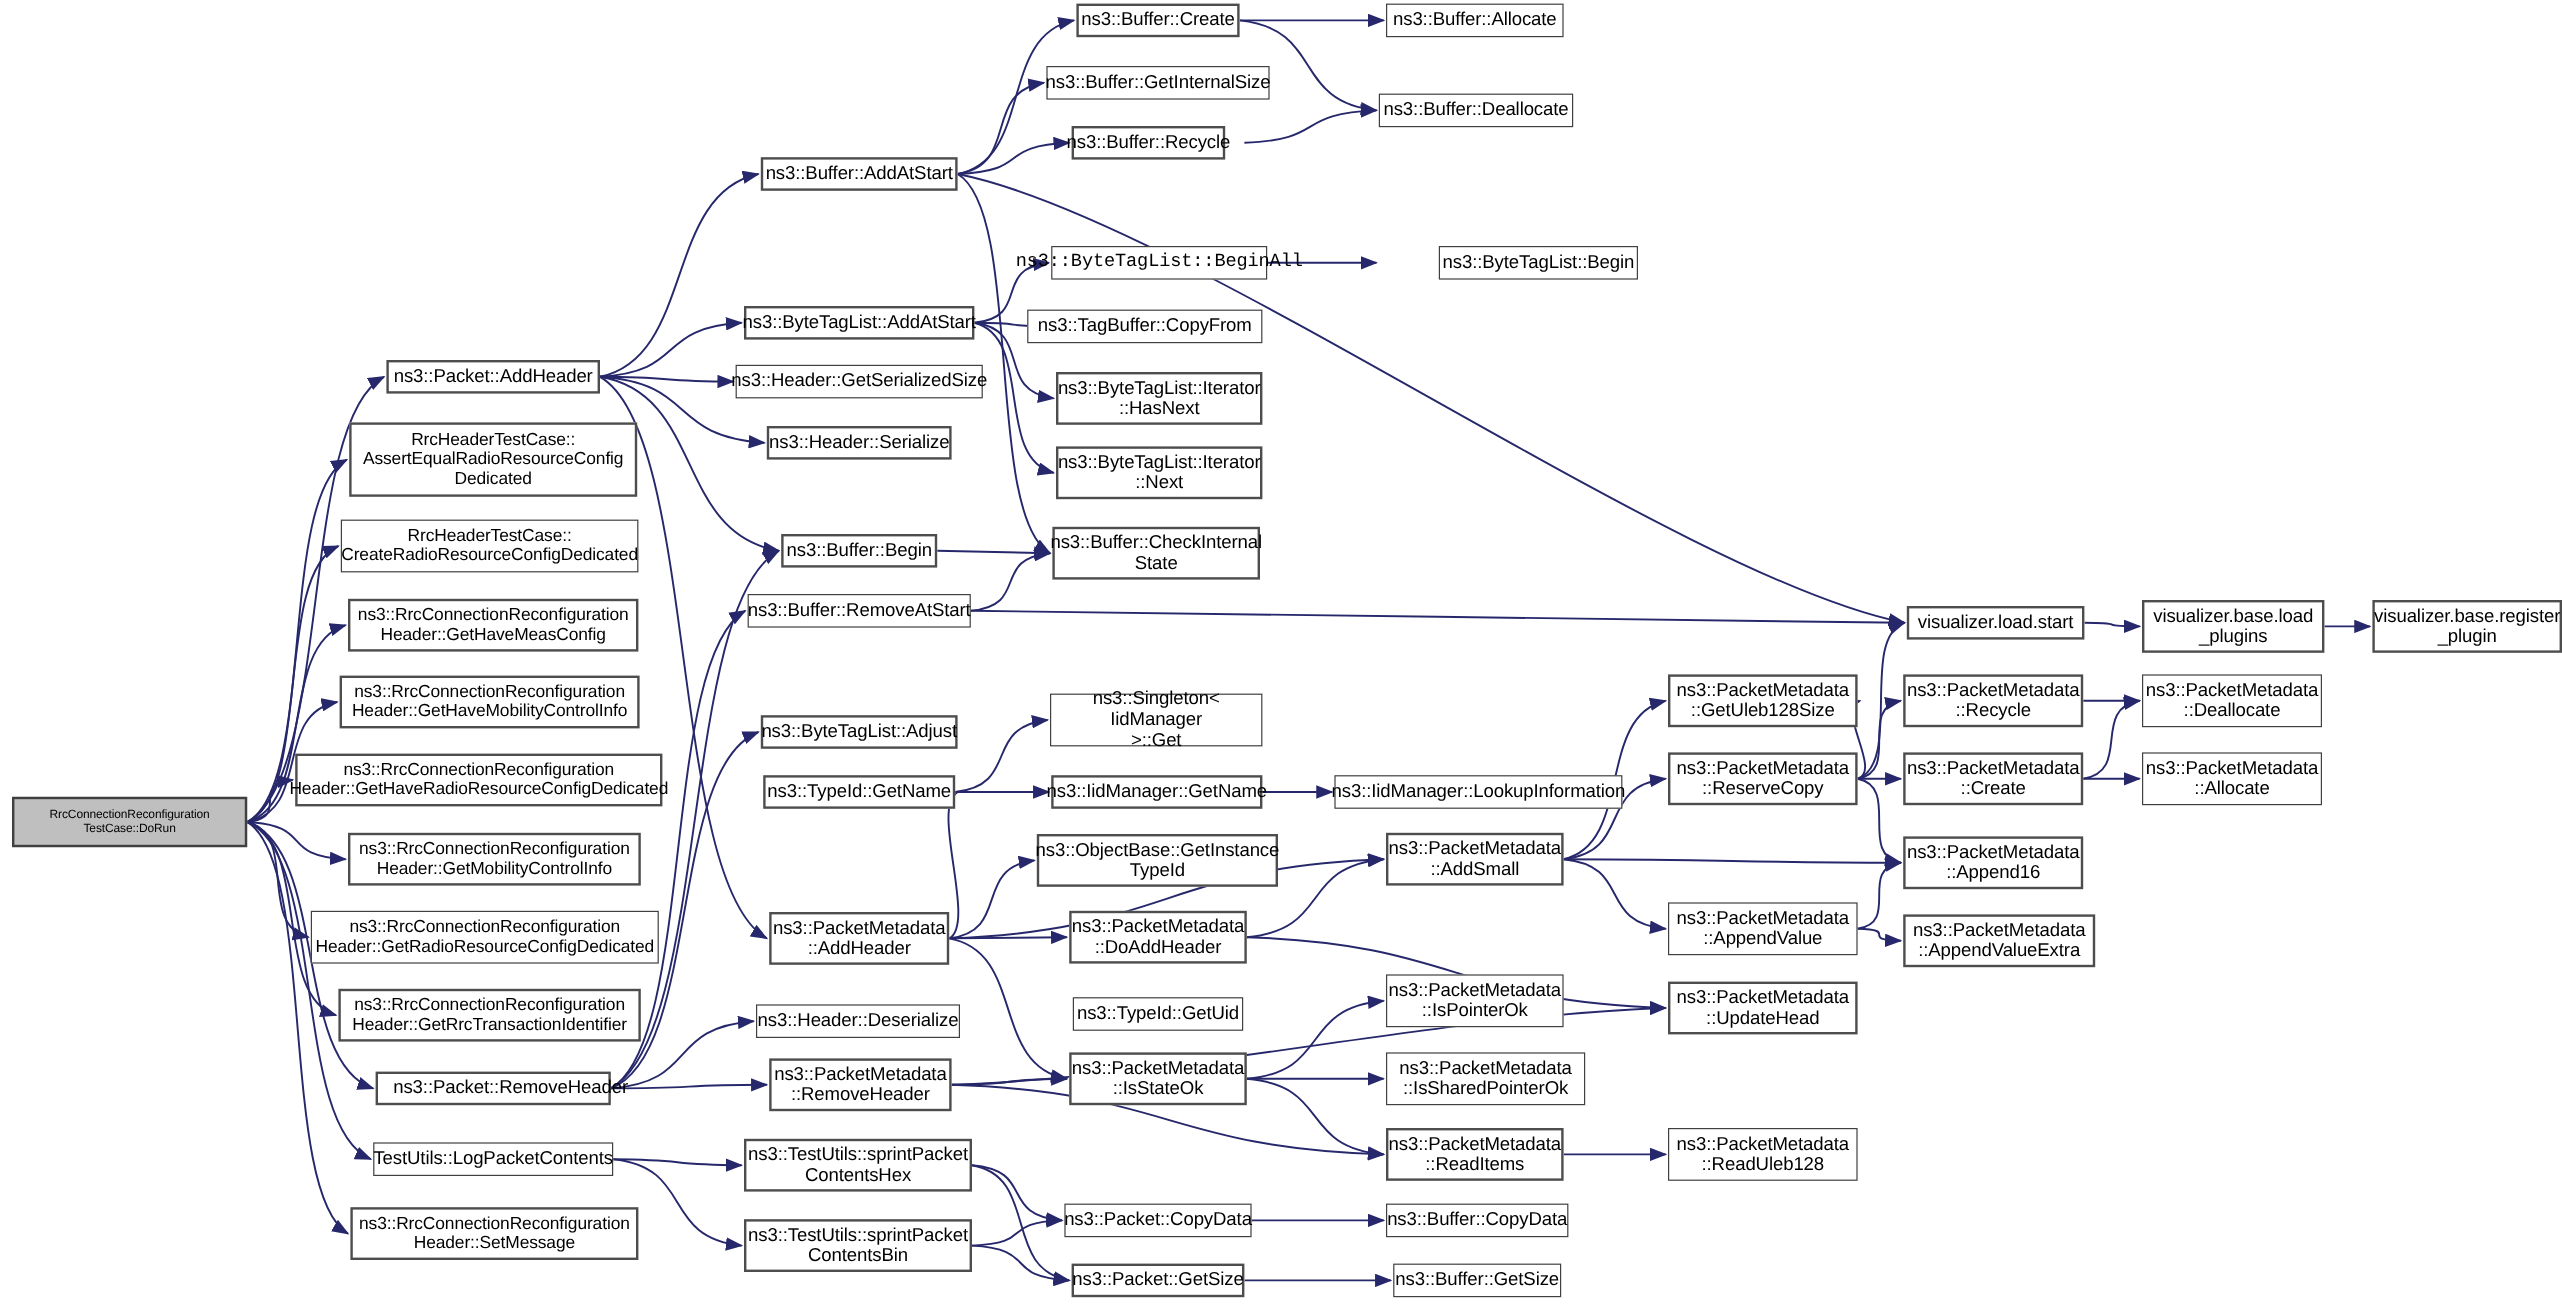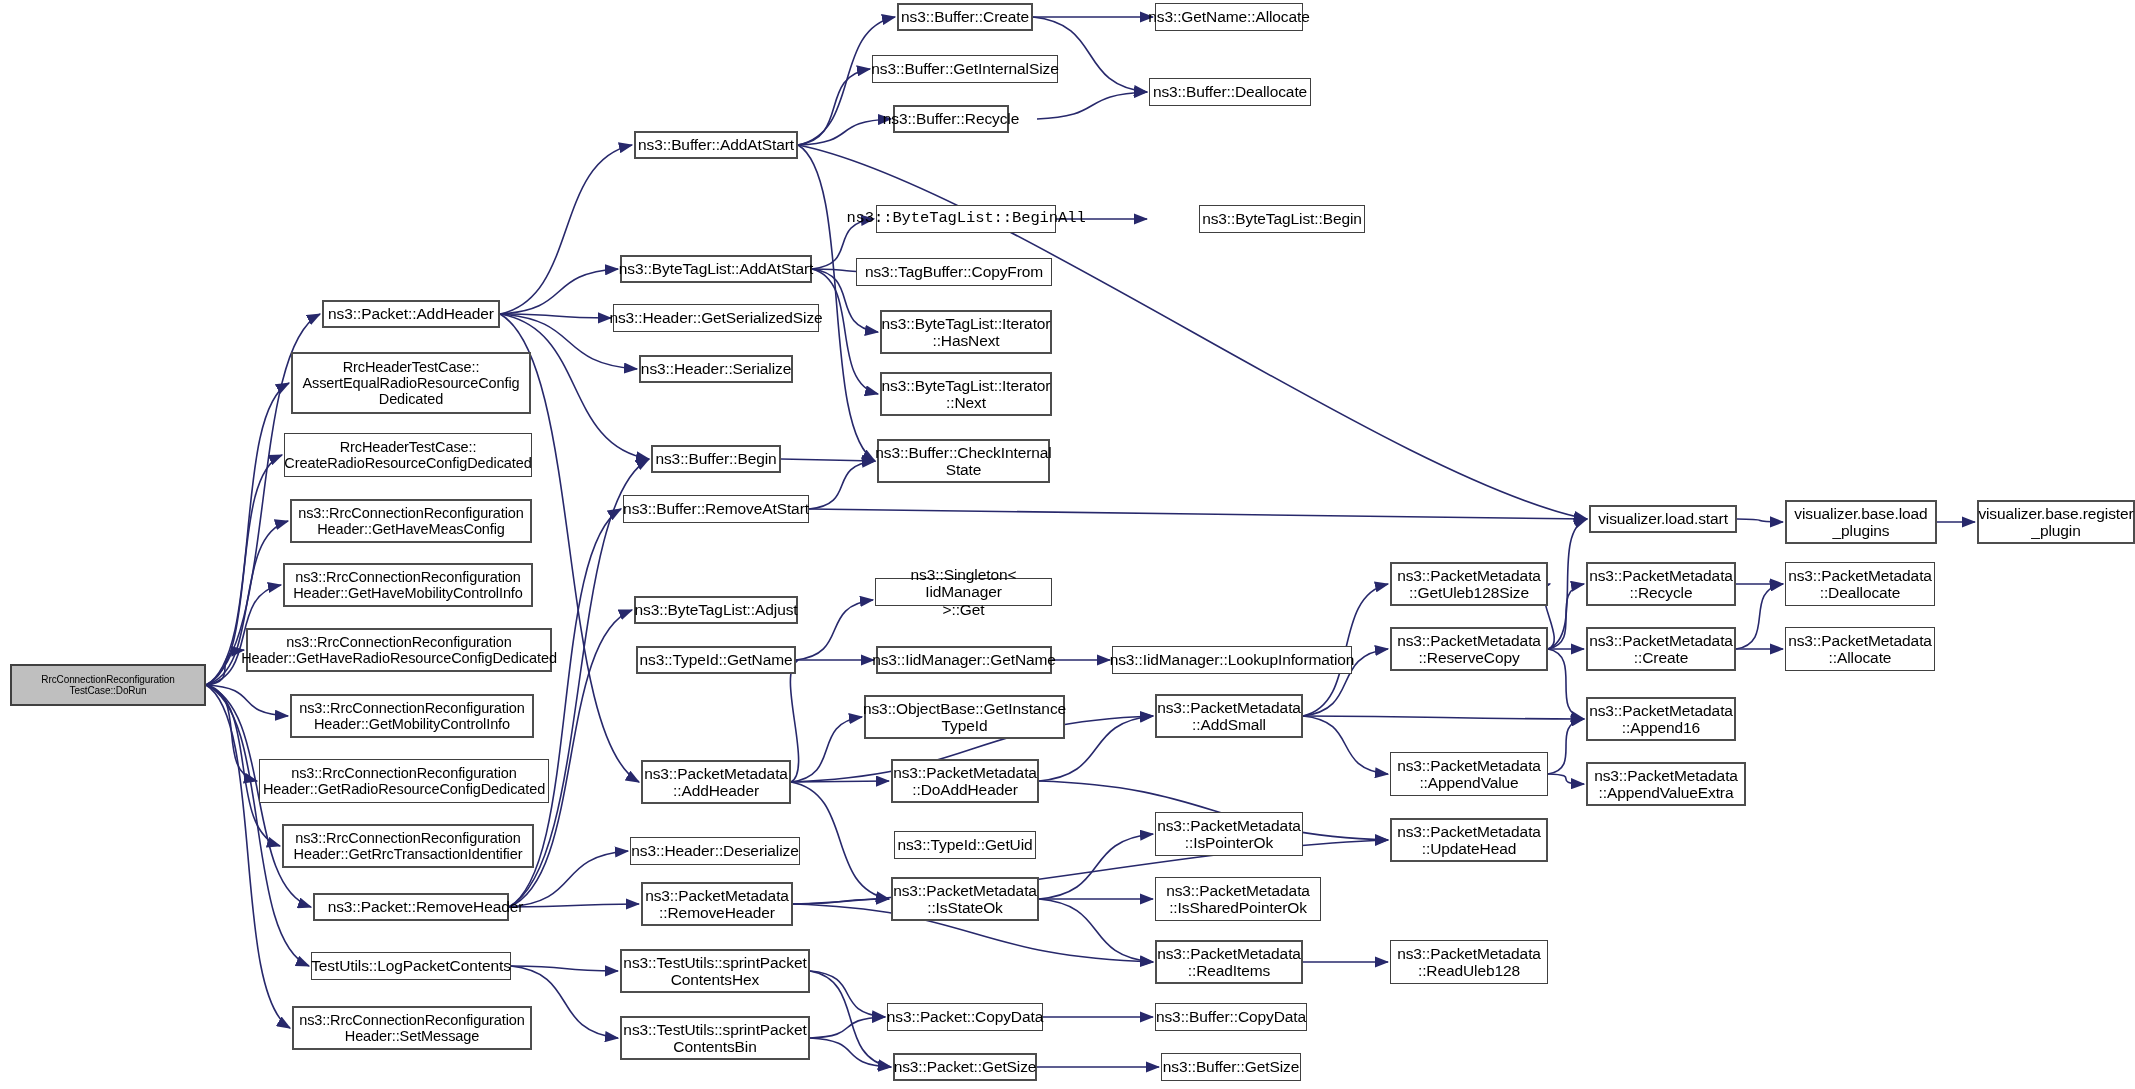--- a/index.html
+++ b/index.html
@@ -175,30 +175,30 @@
 ::AddHeader</div>
     <div class="node" style="left: 630px; top: 837px; width: 170px; height: 28px;">ns3::Header::Deserialize</div>
     <div class="node thick" style="left: 641px; top: 882px; width: 152px; height: 44px;">ns3::PacketMetadata
 ::RemoveHeader</div>
     <div class="node thick" style="left: 620px; top: 949px; width: 190px; height: 44px;">ns3::TestUtils::sprintPacket
 ContentsHex</div>
     <div class="node thick" style="left: 620px; top: 1016px; width: 190px; height: 44px;">ns3::TestUtils::sprintPacket
 ContentsBin</div>
     <div class="node thick" style="left: 897px; top: 3px; width: 136px; height: 28px;">ns3::Buffer::Create</div>
     <div class="node" style="left: 872px; top: 55px; width: 186px; height: 28px;">ns3::Buffer::GetInternalSize</div>
-    <div class="node thick" style="left: 893px; top: 105px; width: 116px; height: 28px;">ns3::Buffer::Recycle</div>
+    <div class="node thick" style="left: 893px; top: 105px; width: 128px; height: 28px;">ns3::Buffer::Recycle</div>
     <div class="node" style="left: 876px; top: 205px; width: 180px; height: 28px; font-family: Liberation Mono, monospace;">ns3::ByteTagList::BeginAll</div>
     <div class="node" style="left: 856px; top: 258px; width: 196px; height: 28px;">ns3::TagBuffer::CopyFrom</div>
     <div class="node thick" style="left: 880px; top: 310px; width: 172px; height: 44px;">ns3::ByteTagList::Iterator
 ::HasNext</div>
     <div class="node thick" style="left: 880px; top: 372px; width: 172px; height: 44px;">ns3::ByteTagList::Iterator
 ::Next</div>
     <div class="node thick" style="left: 877px; top: 439px; width: 173px; height: 44px;">ns3::Buffer::CheckInternal
 State</div>
-    <div class="node" style="left: 875px; top: 578px; width: 177px; height: 28px;">ns3::Singleton&lt; IidManager
+    <div class="node" style="left: 875px; top: 578px; width: 177px; height: 44px;">ns3::Singleton&lt; IidManager
 &gt;::Get</div>
     <div class="node thick" style="left: 876px; top: 646px; width: 176px; height: 28px;">ns3::IidManager::GetName</div>
     <div class="node thick" style="left: 864px; top: 695px; width: 201px; height: 44px;">ns3::ObjectBase::GetInstance
 TypeId</div>
     <div class="node thick" style="left: 891px; top: 759px; width: 148px; height: 44px;">ns3::PacketMetadata
 ::DoAddHeader</div>
     <div class="node" style="left: 894px; top: 831px; width: 142px; height: 28px;">ns3::TypeId::GetUid</div>
     <div class="node thick" style="left: 891px; top: 877px; width: 148px; height: 44px;">ns3::PacketMetadata
 ::IsStateOk</div>
     <div class="node" style="left: 887px; top: 1003px; width: 156px; height: 28px;">ns3::Packet::CopyData</div>
@@ -208,21 +208,21 @@
     <div class="node thick" style="left: 1155px; top: 694px; width: 148px; height: 44px;">ns3::PacketMetadata
 ::AddSmall</div>
     <div class="node" style="left: 1155px; top: 812px; width: 148px; height: 44px;">ns3::PacketMetadata
 ::IsPointerOk</div>
     <div class="node" style="left: 1155px; top: 877px; width: 166px; height: 44px;">ns3::PacketMetadata
 ::IsSharedPointerOk</div>
     <div class="node thick" style="left: 1155px; top: 940px; width: 148px; height: 44px;">ns3::PacketMetadata
 ::ReadItems</div>
     <div class="node" style="left: 1155px; top: 1003px; width: 152px; height: 28px;">ns3::Buffer::CopyData</div>
     <div class="node" style="left: 1161px; top: 1053px; width: 140px; height: 28px;">ns3::Buffer::GetSize</div>
-    <div class="node" style="left: 1155px; top: 3px; width: 148px; height: 28px;">ns3::GetName::Allocate</div>
+    <div class="node" style="left: 1155px; top: 3px; width: 148px; height: 28px;">ns3::Buffer::Allocate</div>
     <div class="node" style="left: 1149px; top: 78px; width: 162px; height: 28px;">ns3::Buffer::Deallocate</div>
     <div class="node thick" style="left: 1390px; top: 562px; width: 158px; height: 44px;">ns3::PacketMetadata
 ::GetUleb128Size</div>
     <div class="node thick" style="left: 1390px; top: 627px; width: 158px; height: 44px;">ns3::PacketMetadata
 ::ReserveCopy</div>
     <div class="node" style="left: 1390px; top: 752px; width: 158px; height: 44px;">ns3::PacketMetadata
 ::AppendValue</div>
     <div class="node thick" style="left: 1390px; top: 818px; width: 158px; height: 44px;">ns3::PacketMetadata
 ::UpdateHead</div>
     <div class="node" style="left: 1390px; top: 940px; width: 158px; height: 44px;">ns3::PacketMetadata

